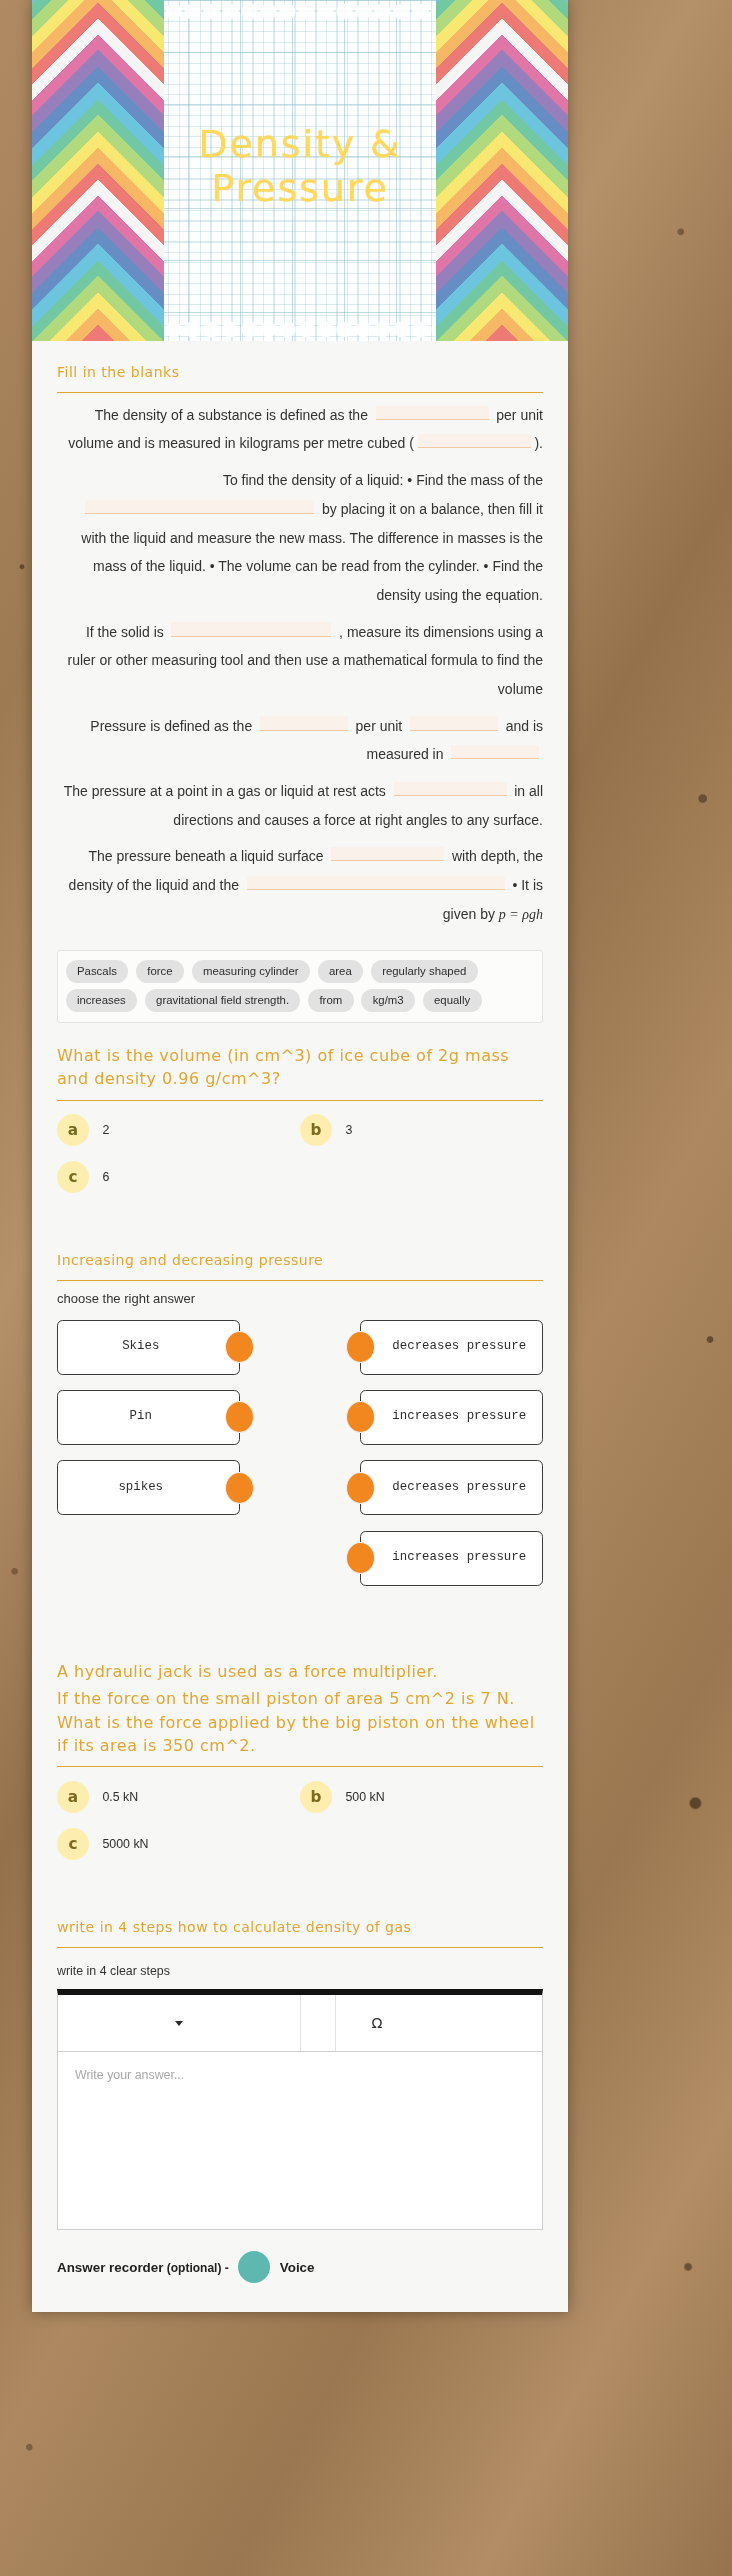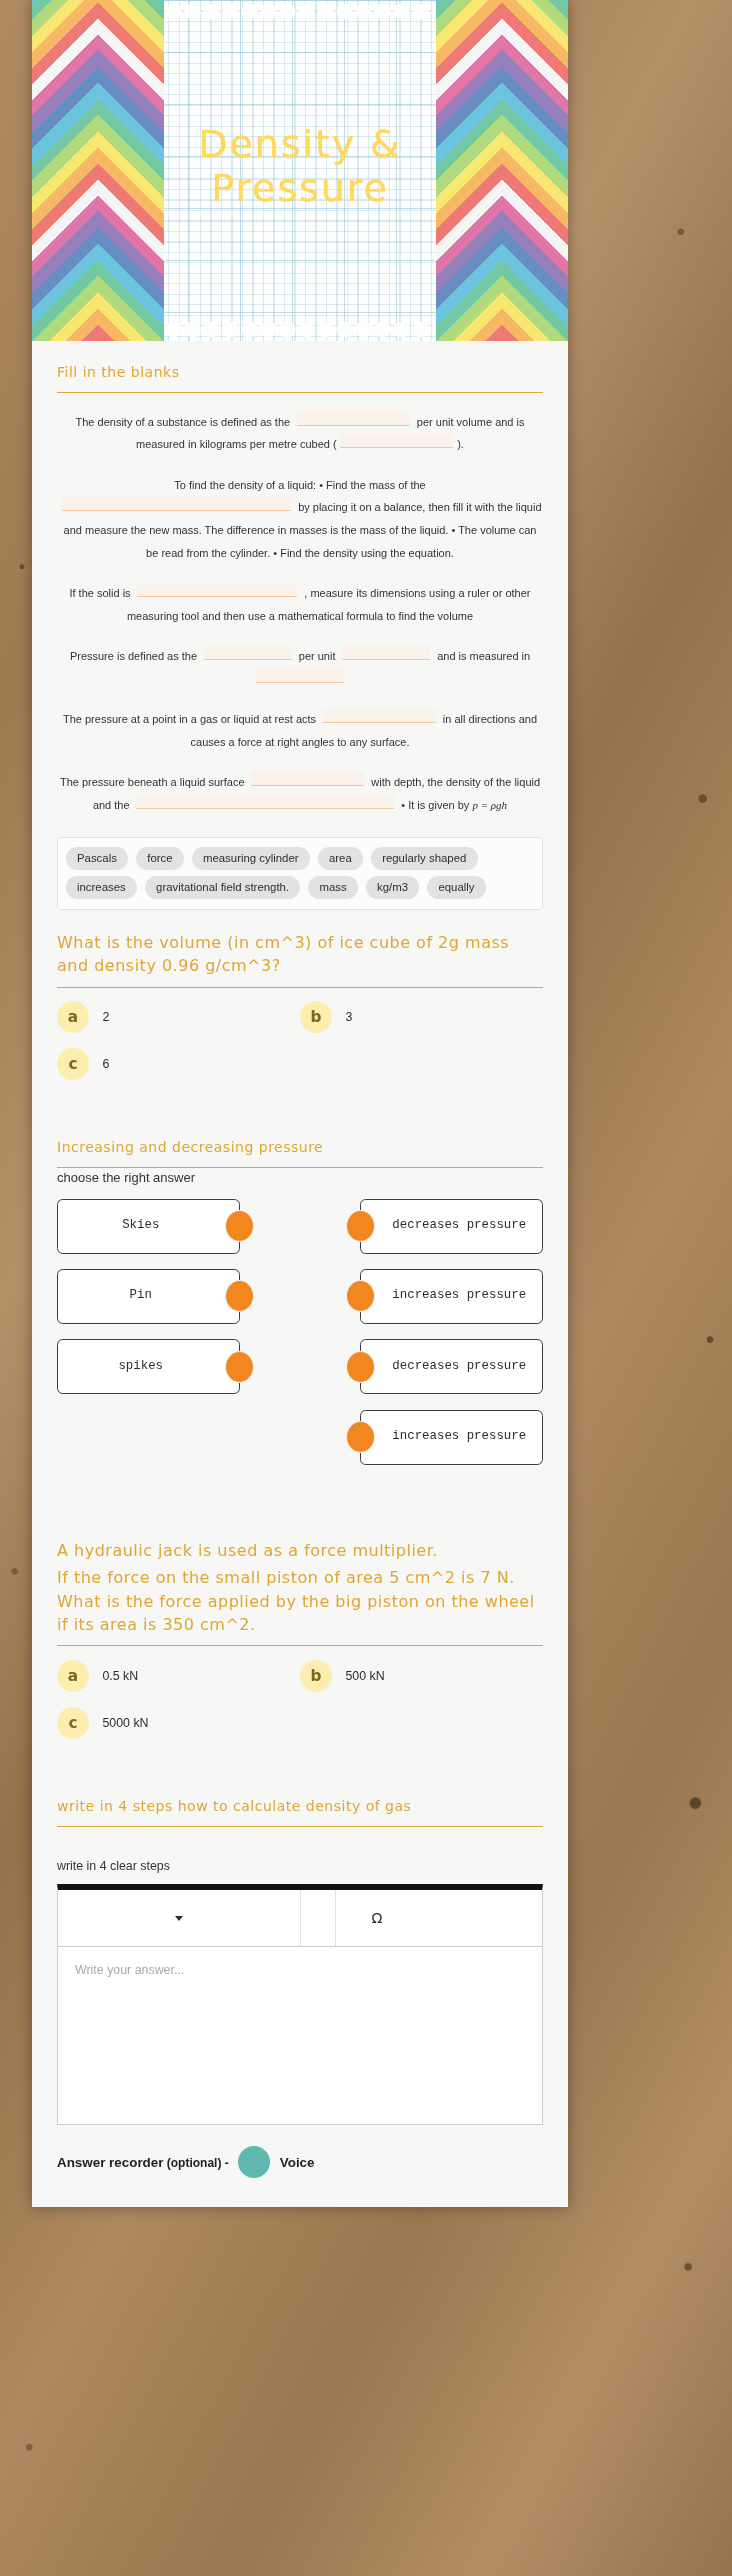--- a/index.html
+++ b/index.html
@@ -133,25 +133,25 @@
 
   .rule {
     border: 0;
     border-top: 1px solid #e0a631;
     margin: 9.5px 0 0 0;
   }
 
   
   .fib { padding: 0 25px; }
   .fib p {
-    font-size: 11px;
+    font-size: 14px;
     line-height: 2.05;
     color: #333;
-    margin-top: 18px;
-    text-align: center;
+    margin-top: 8px;
+    text-align: right;
   }
   .blank {
     display: inline-block;
     vertical-align: baseline;
     border-bottom: 1.4px solid #f0c9a0;
     background: #faf2ea;
     margin: 0 3.8px;
     height: 14.3px;
   }
   .b-md  { width: 88px; }
@@ -209,21 +209,21 @@
     justify-content: center;
     flex: 0 0 auto;
   }
   .mc-text { font-size: 12.4px; color: #2d2d2d; }
 
   
   .match-sub {
     font-size: 13px;
     color: #333;
     padding: 0 25px;
-    margin-top: 2px;
+    margin-top: 10px;
   }
   .match-area { padding: 13.4px 25px 9.5px 25px; }
   .match-row {
     display: flex;
     align-items: center;
     margin-bottom: 15.3px;
   }
   .match-card {
     position: relative;
     width: 183px;
@@ -251,21 +251,21 @@
   }
   .dot.on-right { right: -15.3px; top: 50%; transform: translateY(-50%); }
   .dot.on-left  { left: -15.3px;  top: 50%; transform: translateY(-50%); }
   .match-gap { flex: 1 1 auto; min-width: 19px; }
 
   
   .editor-sub {
     font-size: 12.4px;
     color: #333;
     padding: 0 25px;
-    margin-top: 32px;
+    margin-top: 16px;
   }
   .editor {
     margin: 11.4px 25px 0 25px;
     border: 1px solid #cfcfcf;
     background: #fff;
     border-top: 6.7px solid #121212;
   }
   .toolbar {
     display: flex;
     align-items: stretch;
@@ -357,21 +357,21 @@
     </div>
 
   <div class="wordbank" id="wordbank">
       <span class="chip">Pascals</span>
       <span class="chip">force</span>
       <span class="chip">measuring cylinder</span>
       <span class="chip">area</span>
       <span class="chip">regularly shaped</span>
       <span class="chip">increases</span>
       <span class="chip">gravitational field strength.</span>
-      <span class="chip">mass</span>
+      <span class="chip">from</span>
       <span class="chip">kg/m3</span>
       <span class="chip">equally</span>
     </div>
 
   <div class="mc-wrap">
     <div class="hw-heading big">What is the volume (in cm^3) of ice cube of 2g mass and density 0.96 g/cm^3?</div>
     <hr class="rule">
     <div class="mc-grid" id="mc-volume">
         <div class="mc-opt">
           <div class="mc-bullet">a</div>

